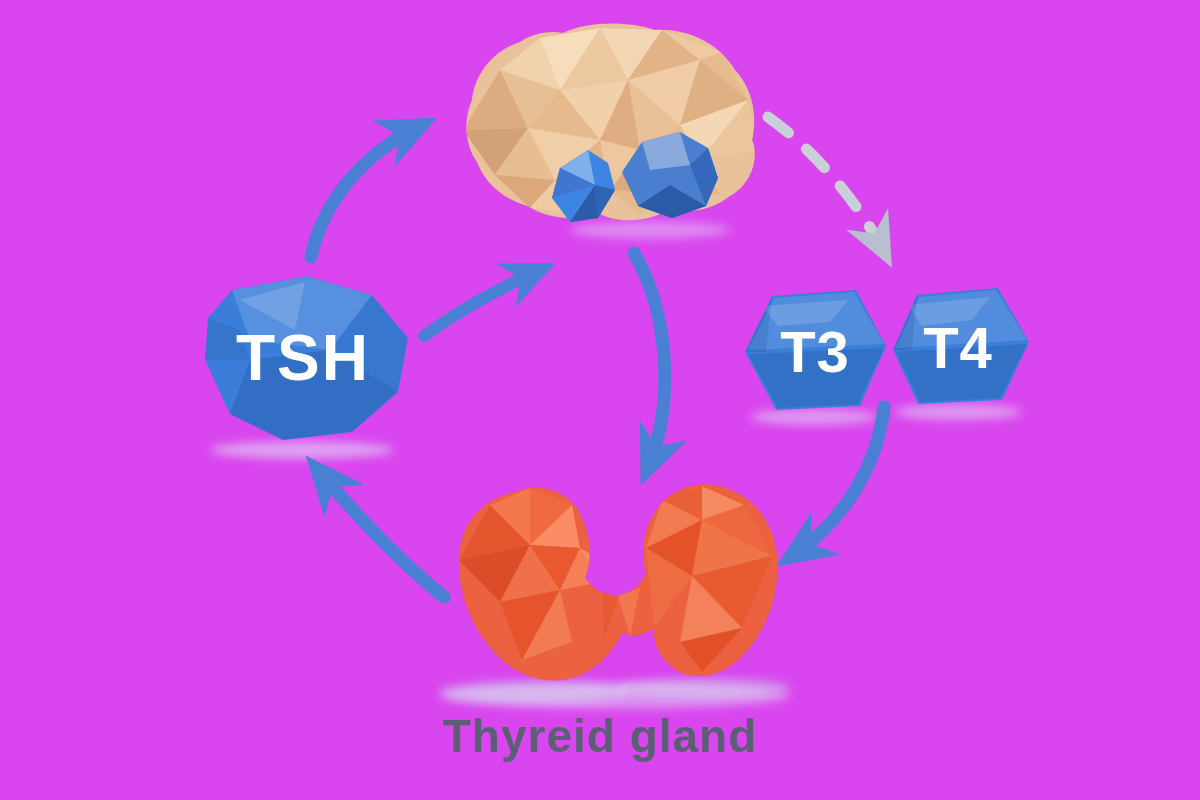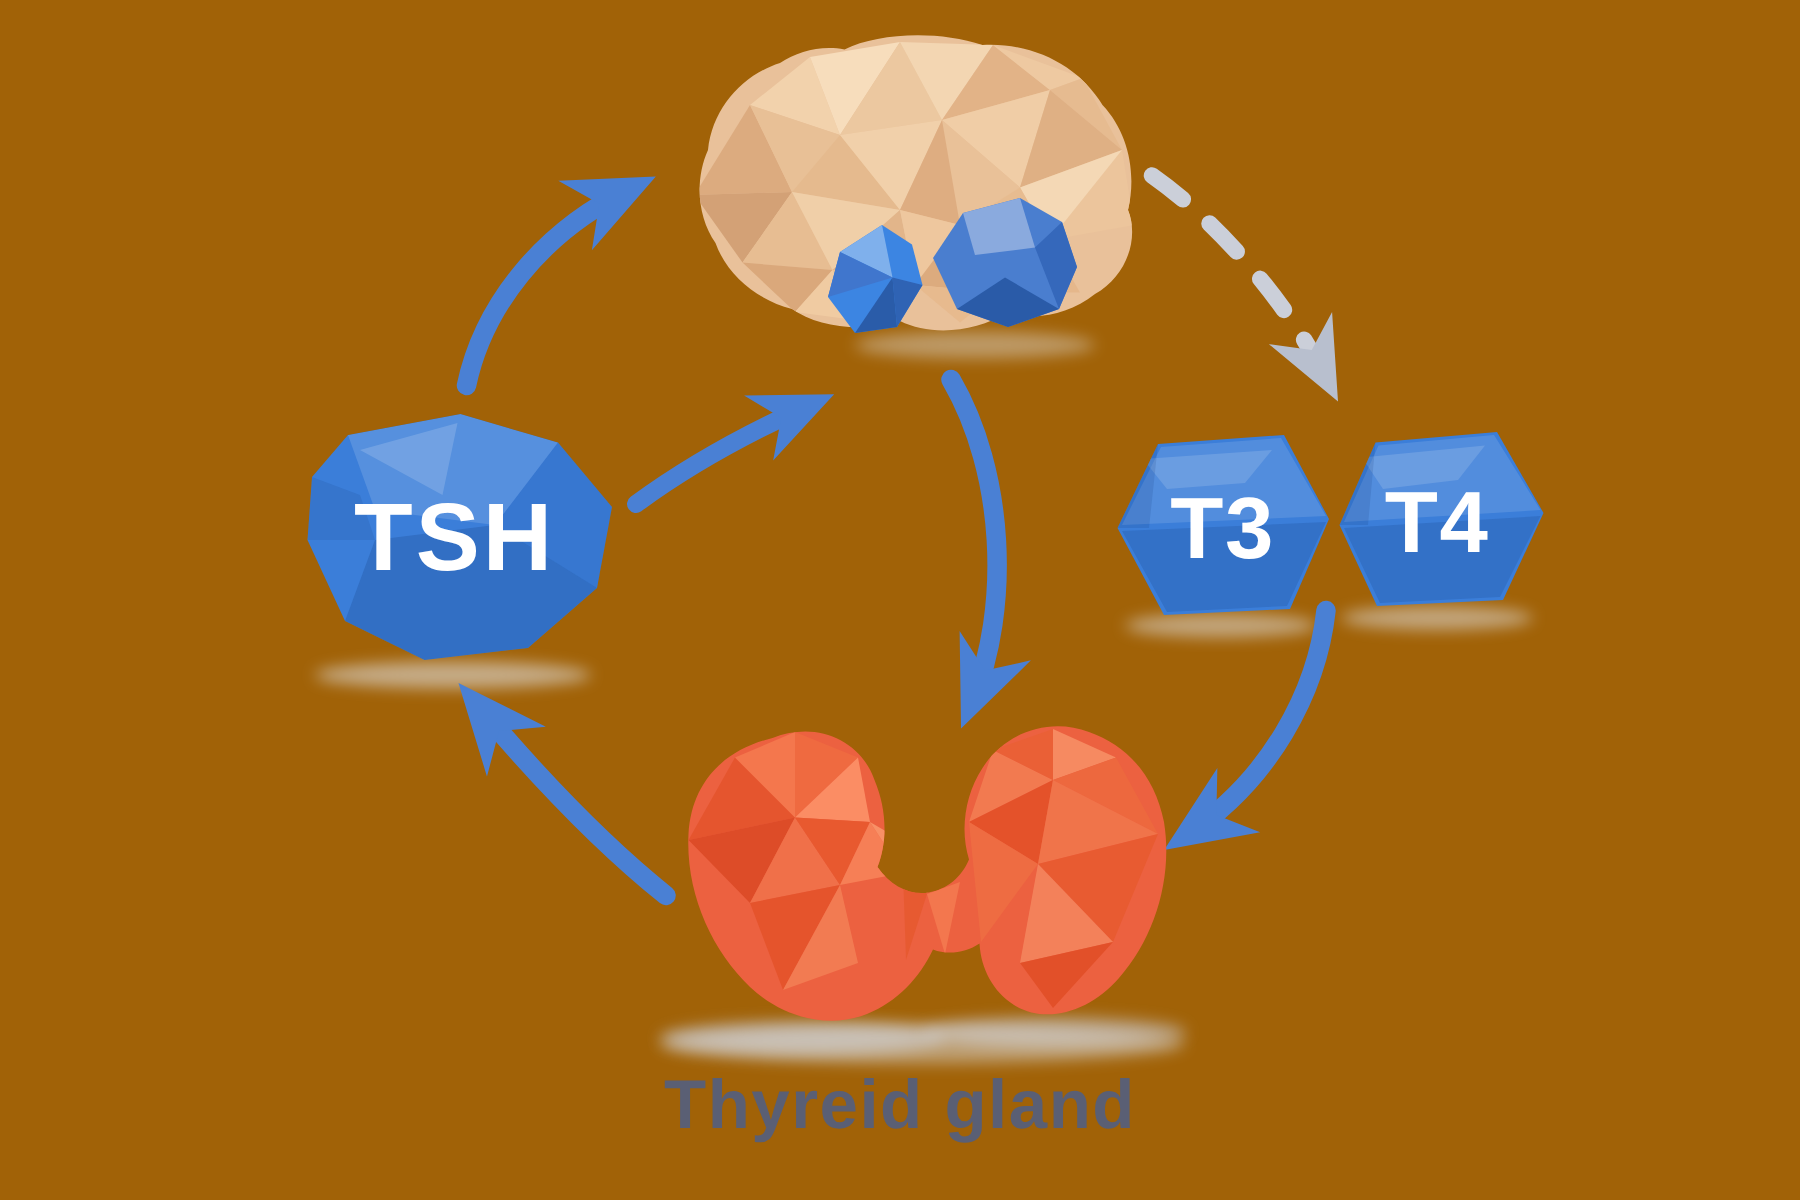--- a/index.html
+++ b/index.html
@@ -1,17 +1,17 @@
 <!DOCTYPE html>
 <html><head>
 <meta charset="utf-8">
 <style>
   html,body{margin:0;padding:0;background:#fff;}
   .stage{
-    position:relative;width:1200px;height:800px;background:#a16207;
+    position:relative;width:1200px;height:800px;background:#d946ef;
     overflow:hidden;font-family:"Liberation Sans","DejaVu Sans",sans-serif;
   }
   svg{display:block}
   text{font-family:"Liberation Sans","DejaVu Sans",sans-serif;}
   .badge-label{font-weight:800;fill:#ffffff;}
   .caption{font-weight:600;letter-spacing:1px;}
 </style>
 </head>
 <body>
 

